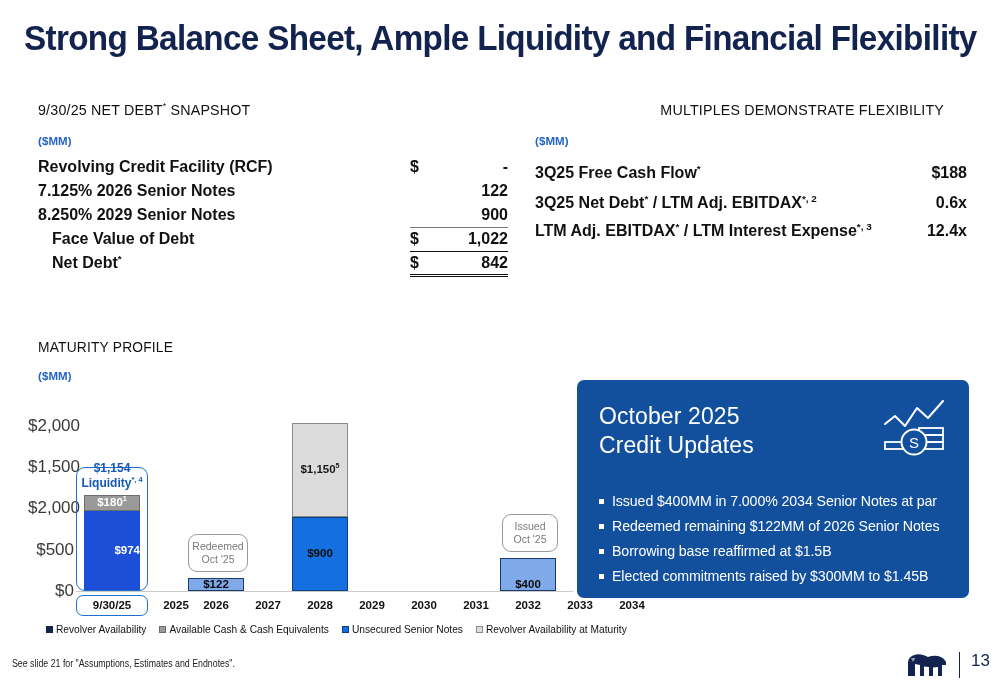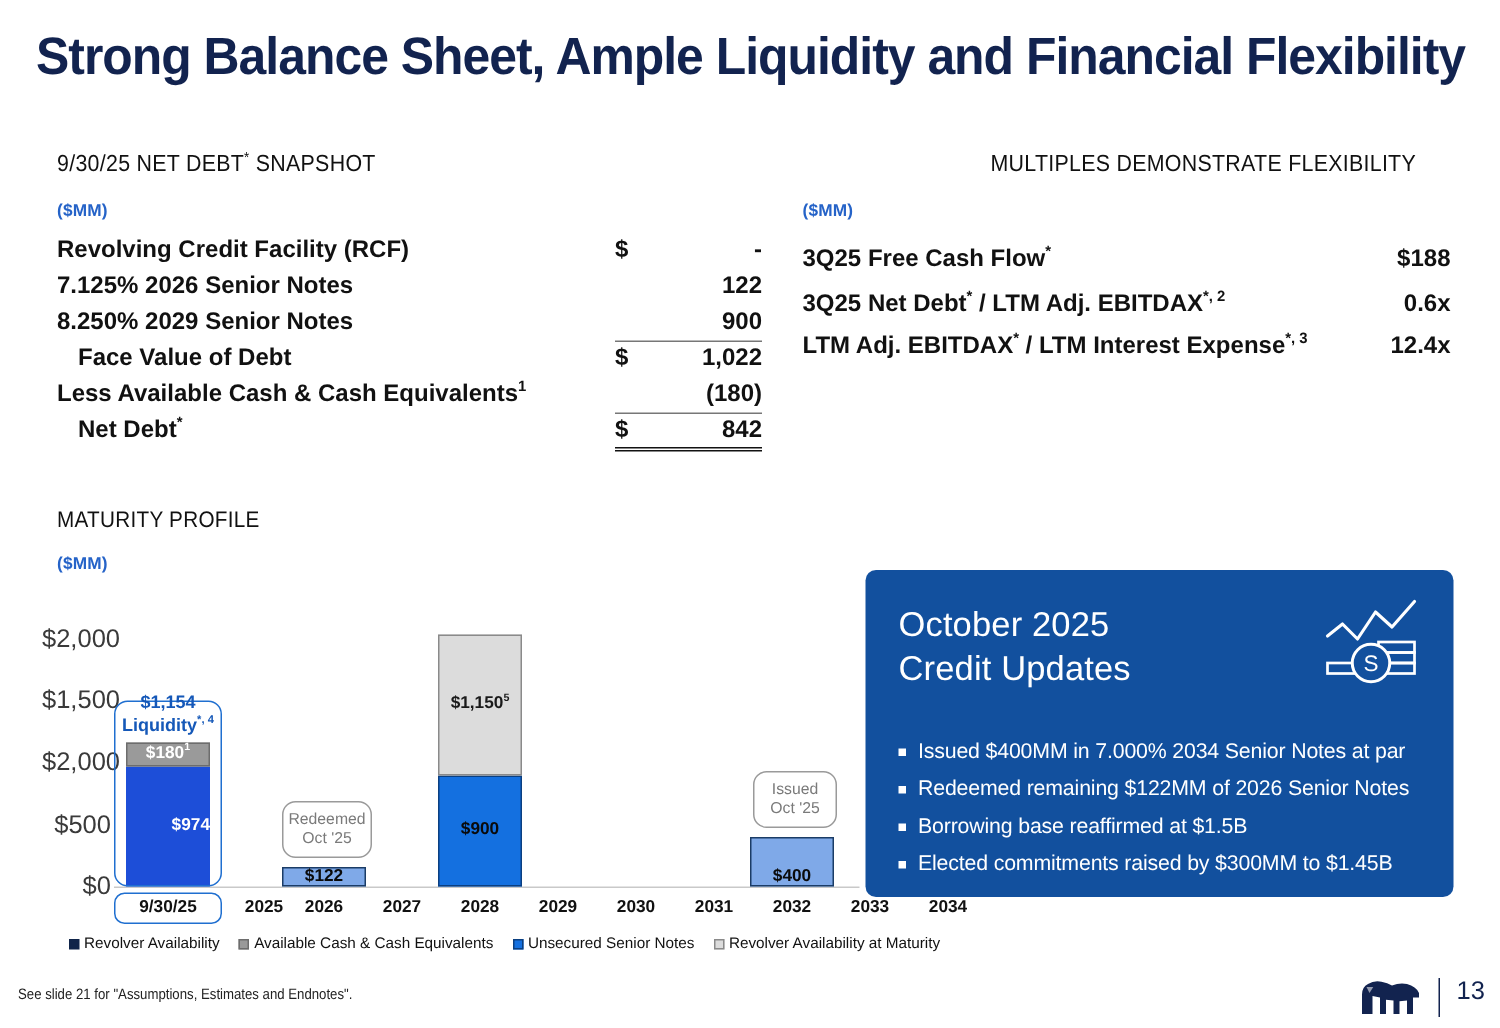--- a/index.html
+++ b/index.html
@@ -150,25 +150,20 @@
     <tr class="rule-under">
       <td class="lbl">8.250% 2029 Senior Notes</td>
       <td class="cur"></td>
       <td class="num">900</td>
     </tr>
     <tr>
       <td class="lbl ind">Face Value of Debt</td>
       <td class="cur">$</td>
       <td class="num">1,022</td>
     </tr>
-    <tr class="rule-under">
-      <td class="lbl"><span>Less Available Cash &amp; Cash Equivalents</span><sup>1</sup></td>
-      <td class="cur"></td>
-      <td class="num">(180)</td>
-    </tr>
     <tr class="rule-dbl">
       <td class="lbl ind"><span>Net Debt</span><sup>*</sup></td>
       <td class="cur">$</td>
       <td class="num">842</td>
     </tr>
   </tbody>
     </table>
 
   <div class="sec-head center" style="left:648px;top:101px;">MULTIPLES DEMONSTRATE FLEXIBILITY</div>
   <div class="unit" style="left:535px;top:135px;">($MM)</div>

